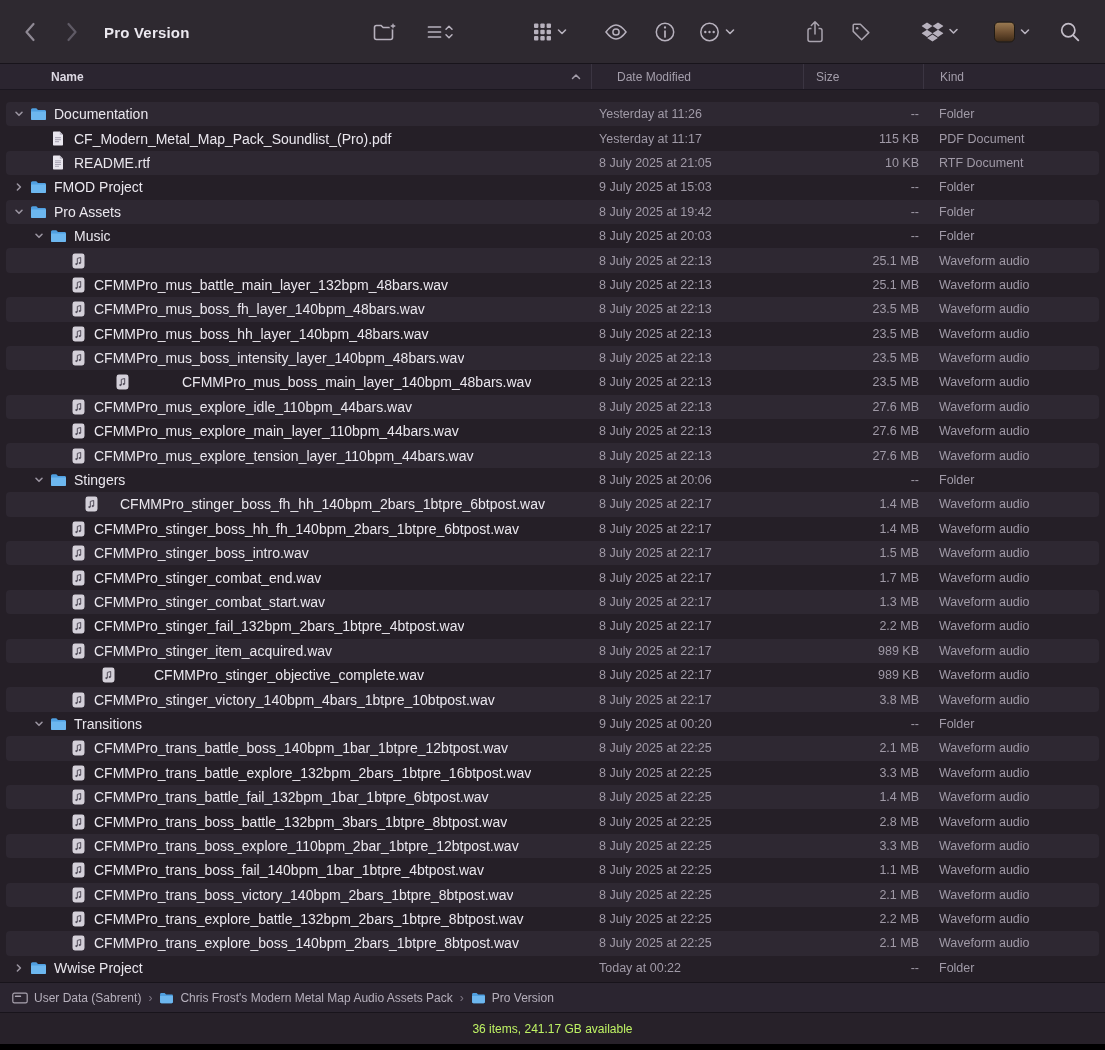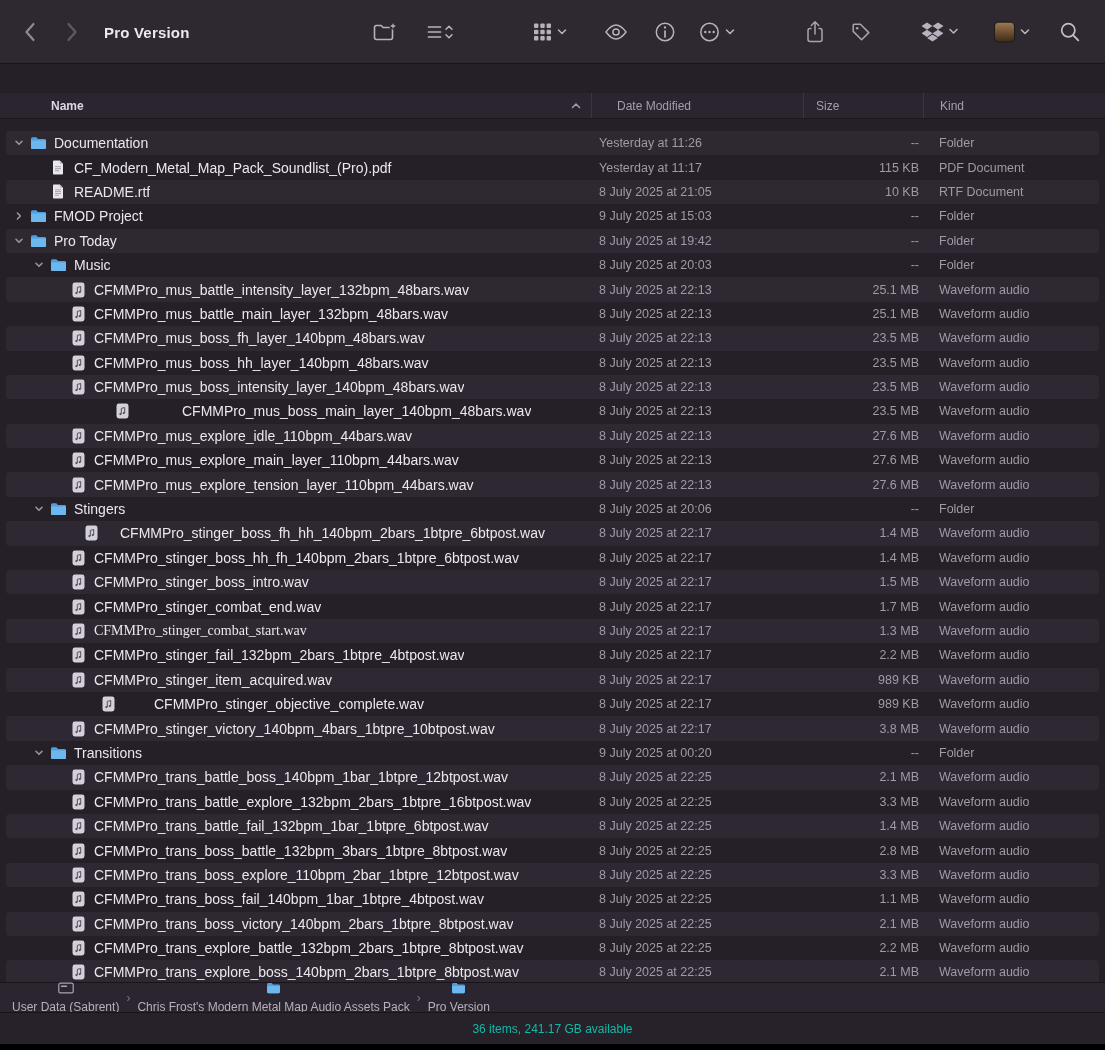--- a/index.html
+++ b/index.html
@@ -12,21 +12,21 @@
   }
   .window { width:1105px; height:1044px; background:#251f27; display:flex; flex-direction:column; overflow:hidden; }
 
   
   .toolbar { position:relative; height:64px; flex:none; background:#2e2930; border-bottom:1px solid #18141b; }
   .tb-abs { position:absolute; top:50%; transform:translate(-50%,-50%); display:flex; align-items:center; gap:5px; cursor:default; }
   .tb-title { position:absolute; top:50%; transform:translateY(-50%); left:104px; font-size:15px; font-weight:700; color:#ebe8ef; letter-spacing:.2px; }
   .thumb { width:21px; height:21px; border-radius:5px; background:linear-gradient(180deg,#9a7a52 0%,#6b4d30 55%,#402c18 100%); border:1px solid #1f1a14; }
 
   
-  .cols-header { height:26px; flex:none; display:flex; align-items:stretch; background:#2b2530; border-bottom:1px solid #1b1720; font-size:12px; color:#a49eab; padding:0 6px;margin-top:29px; }
+  .cols-header { height:26px; flex:none; display:flex; align-items:stretch; background:#2b2530; border-bottom:1px solid #1b1720; font-size:12px; color:#a49eab; padding:0 6px; }
   .cols-header .hcell { display:flex; align-items:center; }
   .h-name { width:585px; padding-left:45px; font-weight:700; color:#dcd8e2; justify-content:space-between; padding-right:10px; }
   .h-date { width:212px; padding-left:25px; border-left:1px solid #3b3542; }
   .h-size { width:120px; padding-left:12px; border-left:1px solid #3b3542; }
   .h-kind { flex:1; padding-left:16px; border-left:1px solid #3b3542; }
 
   
   .list { flex:1; padding-top:12px; overflow:hidden; background:#251f27; }
   .row { height:24.4px; margin:0 6px; display:flex; align-items:center; border-radius:4px; }
   .row.alt { background:#2e2832; }
@@ -34,25 +34,25 @@
   .cell-name { width:585px; display:flex; align-items:center; color:#eae7ee; font-size:14px; }
   .disc { width:18px; flex:none; display:flex; align-items:center; justify-content:center; }
   .ficon { width:20px; flex:none; display:flex; align-items:center; justify-content:center; margin-right:6px; }
   .fname { overflow:hidden; text-overflow:ellipsis; }
   .cell-date { width:212px; padding-left:8px; color:#a09aa7; font-size:12.5px; }
   .cell-size { width:120px; text-align:right; padding-right:4px; color:#a09aa7; font-size:12.5px; }
   .cell-kind { flex:1; padding-left:16px; color:#a09aa7; font-size:12.5px; }
 
   
   .pathbar { height:30px; flex:none; background:#2b2530; border-top:1px solid #18141b; display:flex; align-items:center; padding:0 12px; font-size:12px; color:#b6b0bc; }
-  .crumb { display:flex; align-items:center; gap:6px; cursor:default;flex-direction:column; }
+  .crumb { display:flex; align-items:center; gap:6px; cursor:default; }
   .crumb-sep { margin:0 7px; color:#7c7683; font-size:12px; }
 
   
-  .statusbar { height:32px; flex:none; background:#272129; border-top:1px solid #18141b; display:flex; align-items:center; justify-content:center; font-size:12px; color:#14b8a6; }
+  .statusbar { height:32px; flex:none; background:#272129; border-top:1px solid #18141b; display:flex; align-items:center; justify-content:center; font-size:12px; color:#bef264; }
 </style>
 </head>
 <body>
 
 <div class="window">
 
   <div class="toolbar">
     <span class="tb-abs" style="left:30px">
       <svg width="11" height="20" viewBox="0 0 11 20">
           <path d="M9 2 L2 10 L9 18" stroke="#8f8994" stroke-width="2.2" fill="none" stroke-linecap="round" stroke-linejoin="round"></path>
@@ -248,21 +248,21 @@
             <svg width="10" height="10" viewBox="0 0 10 10">
               <path d="M2 3.3l3 3 3-3" stroke="#9b95a1" stroke-width="1.6" fill="none" stroke-linecap="round" stroke-linejoin="round"></path>
             </svg>
           </span>
           <span class="ficon">
             <svg width="17" height="14" viewBox="0 0 17 14">
               <path d="M1 3c0-1 .6-1.7 1.6-1.7h3.7l1.7 1.6h6.5c1 0 1.5.6 1.5 1.6v6.9c0 1-.6 1.6-1.6 1.6H2.6c-1 0-1.6-.6-1.6-1.6z" fill="#4f9fe0"></path>
               <path d="M1 4.6h15v6.8c0 1-.6 1.6-1.6 1.6H2.6c-1 0-1.6-.6-1.6-1.6z" fill="#6db7ef"></path>
             </svg>
           </span>
-          <span class="fname">Pro Today</span>
+          <span class="fname">Pro Assets</span>
         </div>
         <div class="cell cell-date">8 July 2025 at 19:42</div>
         <div class="cell cell-size">--</div>
         <div class="cell cell-kind">Folder</div>
       </div>
       <div class="row">
         <div class="cell cell-name" style="padding-left: 24px;">
           <span class="disc">
             <svg width="10" height="10" viewBox="0 0 10 10">
               <path d="M2 3.3l3 3 3-3" stroke="#9b95a1" stroke-width="1.6" fill="none" stroke-linecap="round" stroke-linejoin="round"></path>
@@ -284,21 +284,20 @@
         <div class="cell cell-name" style="padding-left: 44px;">
           <span class="disc"></span>
           <span class="ficon">
             <svg width="13" height="16" viewBox="0 0 13 16">
               <rect x="0.5" y="0.5" width="12" height="15" rx="2.4" fill="#d4d0d9"></rect>
               <path d="M5.3 11V5.4l3.4-.9v5.5" stroke="#534e5b" stroke-width="1" fill="none"></path>
               <circle cx="4.4" cy="11.1" r="1.1" fill="#534e5b"></circle>
               <circle cx="7.8" cy="10.1" r="1.1" fill="#534e5b"></circle>
             </svg>
           </span>
-          <span class="fname">CFMMPro_mus_battle_intensity_layer_132bpm_48bars.wav</span>
         </div>
         <div class="cell cell-date">8 July 2025 at 22:13</div>
         <div class="cell cell-size">25.1 MB</div>
         <div class="cell cell-kind">Waveform audio</div>
       </div>
       <div class="row">
         <div class="cell cell-name" style="padding-left: 44px;">
           <span class="disc"></span>
           <span class="ficon">
             <svg width="13" height="16" viewBox="0 0 13 16">
@@ -514,21 +513,21 @@
               <circle cx="7.8" cy="10.1" r="1.1" fill="#534e5b"></circle>
             </svg>
           </span>
           <span class="fname">CFMMPro_stinger_combat_end.wav</span>
         </div>
         <div class="cell cell-date">8 July 2025 at 22:17</div>
         <div class="cell cell-size">1.7 MB</div>
         <div class="cell cell-kind">Waveform audio</div>
       </div>
       <div class="row alt">
-        <div class="cell cell-name" style="padding-left: 44px; font-family: Liberation Serif, serif;">
+        <div class="cell cell-name" style="padding-left: 44px;">
           <span class="disc"></span>
           <span class="ficon">
             <svg width="13" height="16" viewBox="0 0 13 16">
               <rect x="0.5" y="0.5" width="12" height="15" rx="2.4" fill="#d4d0d9"></rect>
               <path d="M5.3 11V5.4l3.4-.9v5.5" stroke="#534e5b" stroke-width="1" fill="none"></path>
               <circle cx="4.4" cy="11.1" r="1.1" fill="#534e5b"></circle>
               <circle cx="7.8" cy="10.1" r="1.1" fill="#534e5b"></circle>
             </svg>
           </span>
           <span class="fname">CFMMPro_stinger_combat_start.wav</span>

